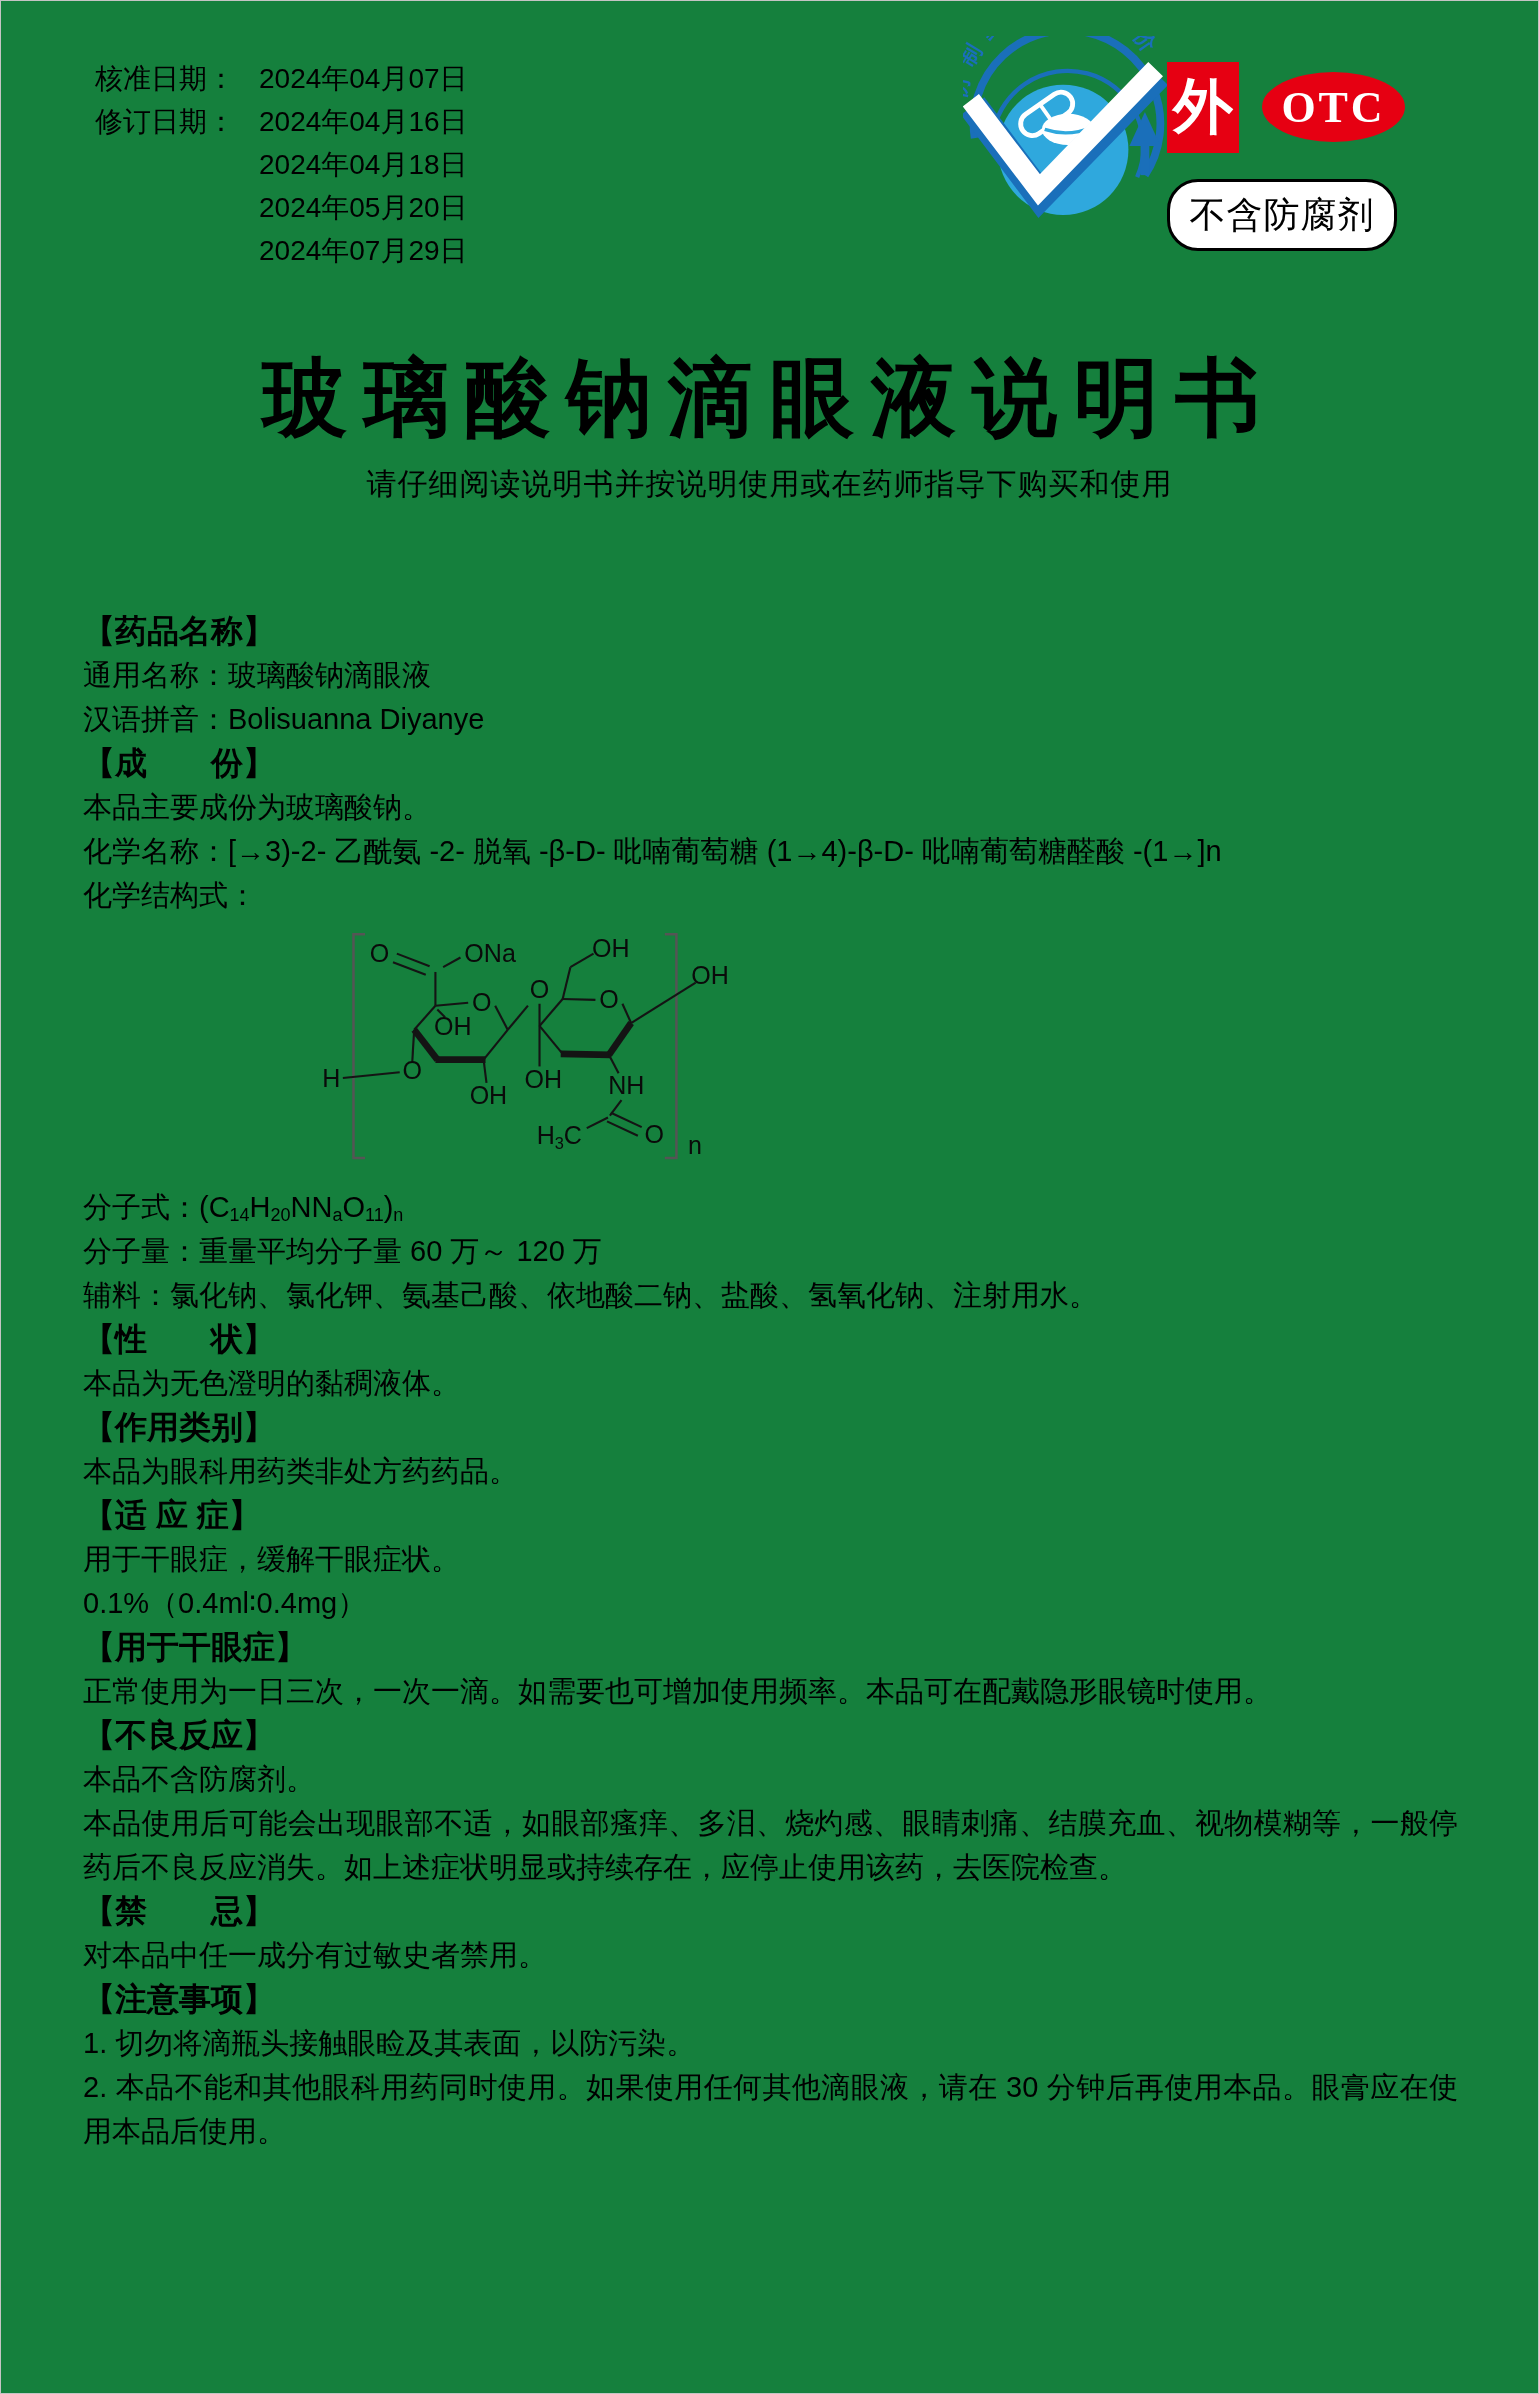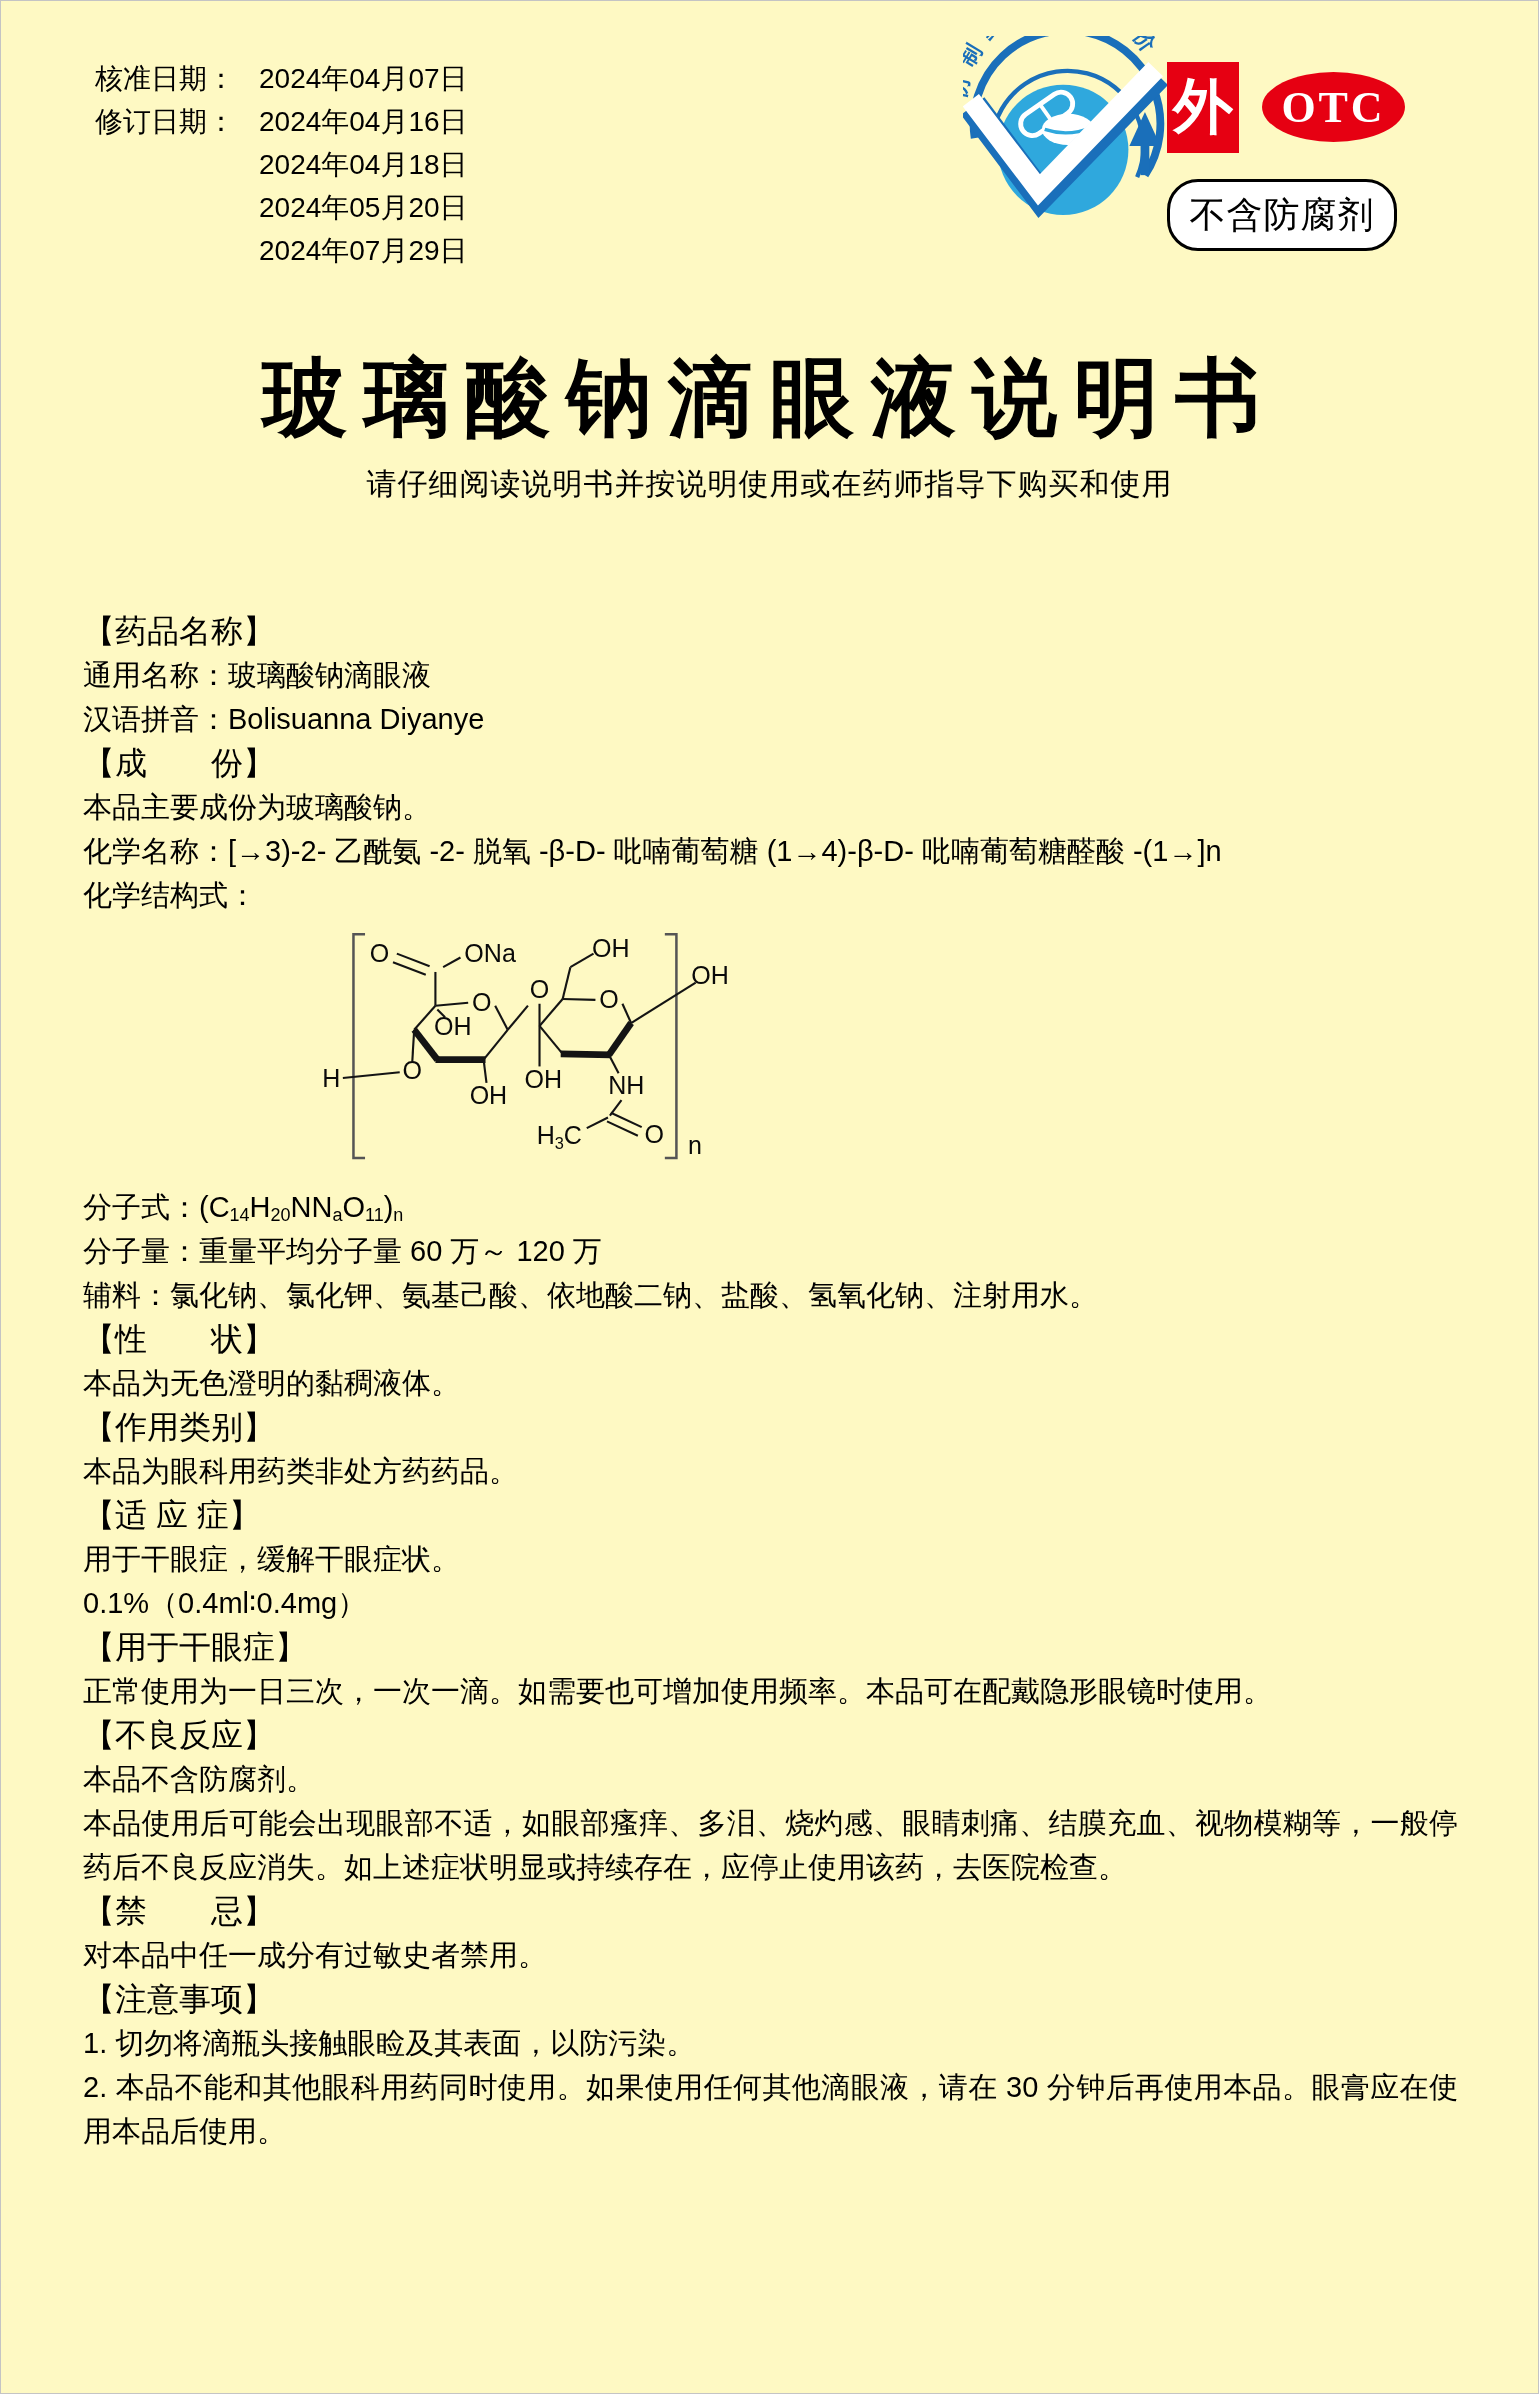--- a/index.html
+++ b/index.html
@@ -1,16 +1,16 @@
 <!DOCTYPE html>
 <html><head>
 <meta charset="utf-8">
 <style>
   html,body{margin:0;padding:0;background:#e8e8e8;}
-  .page{position:relative;width:1539px;height:2394px;background:#fef9c3;
+  .page{position:relative;width:1539px;height:2394px;background:#15803d;
         box-sizing:border-box;border:1.9px solid #c4c4c4;overflow:hidden;
         font-family:"Liberation Sans","DejaVu Sans",sans-serif;color:#000;}
   
   .dates{position:absolute;left:94px;top:56px;font-size:28px;font-weight:500;}
   .dates .row{display:flex;height:43px;line-height:43px;}
   .dates .lbl{width:164px;}
   
   .logo-consistency{position:absolute;left:962px;top:35px;width:216px;height:216px;}
   .badge-wai{position:absolute;left:1166px;top:61px;width:72px;height:91px;background:#e60012;
              display:flex;align-items:center;justify-content:center;color:#fff;
@@ -22,21 +22,21 @@
              border:3.9px solid #000;border-radius:31px;box-sizing:border-box;
              display:flex;align-items:center;justify-content:center;
              font-size:36px;font-weight:400;letter-spacing:1px;}
   
   .title{position:absolute;left:0;top:350px;width:100%;text-align:center;
          font-size:85px;font-weight:900;letter-spacing:16.4px;line-height:1.1;}
   .subtitle{position:absolute;left:0;top:463px;width:100%;text-align:center;
          font-size:30px;font-weight:500;letter-spacing:1px;}
   
   .content{position:absolute;left:82px;top:608px;width:1375px;font-size:29px;line-height:44px;}
-  .h{font-size:32px;font-weight:400;line-height:44px;}
+  .h{font-size:32px;font-weight:700;line-height:44px;}
   .t{line-height:44px;}
   .just{text-align:justify;}
   sub{font-size:62%;line-height:0;vertical-align:-0.25em;}
   .structure{display:block;margin-left:188px;width:565px;height:268px;}
   .structure text{font-size:26px;fill:#0a0a0a;}
   .structure .bond{stroke:#141414;stroke-width:2.2;fill:none;}
   .structure .bold{stroke:#141414;stroke-width:7;fill:none;}
   .structure .bracket{stroke:#555;stroke-width:2.6;fill:none;}
 </style>
 </head>

